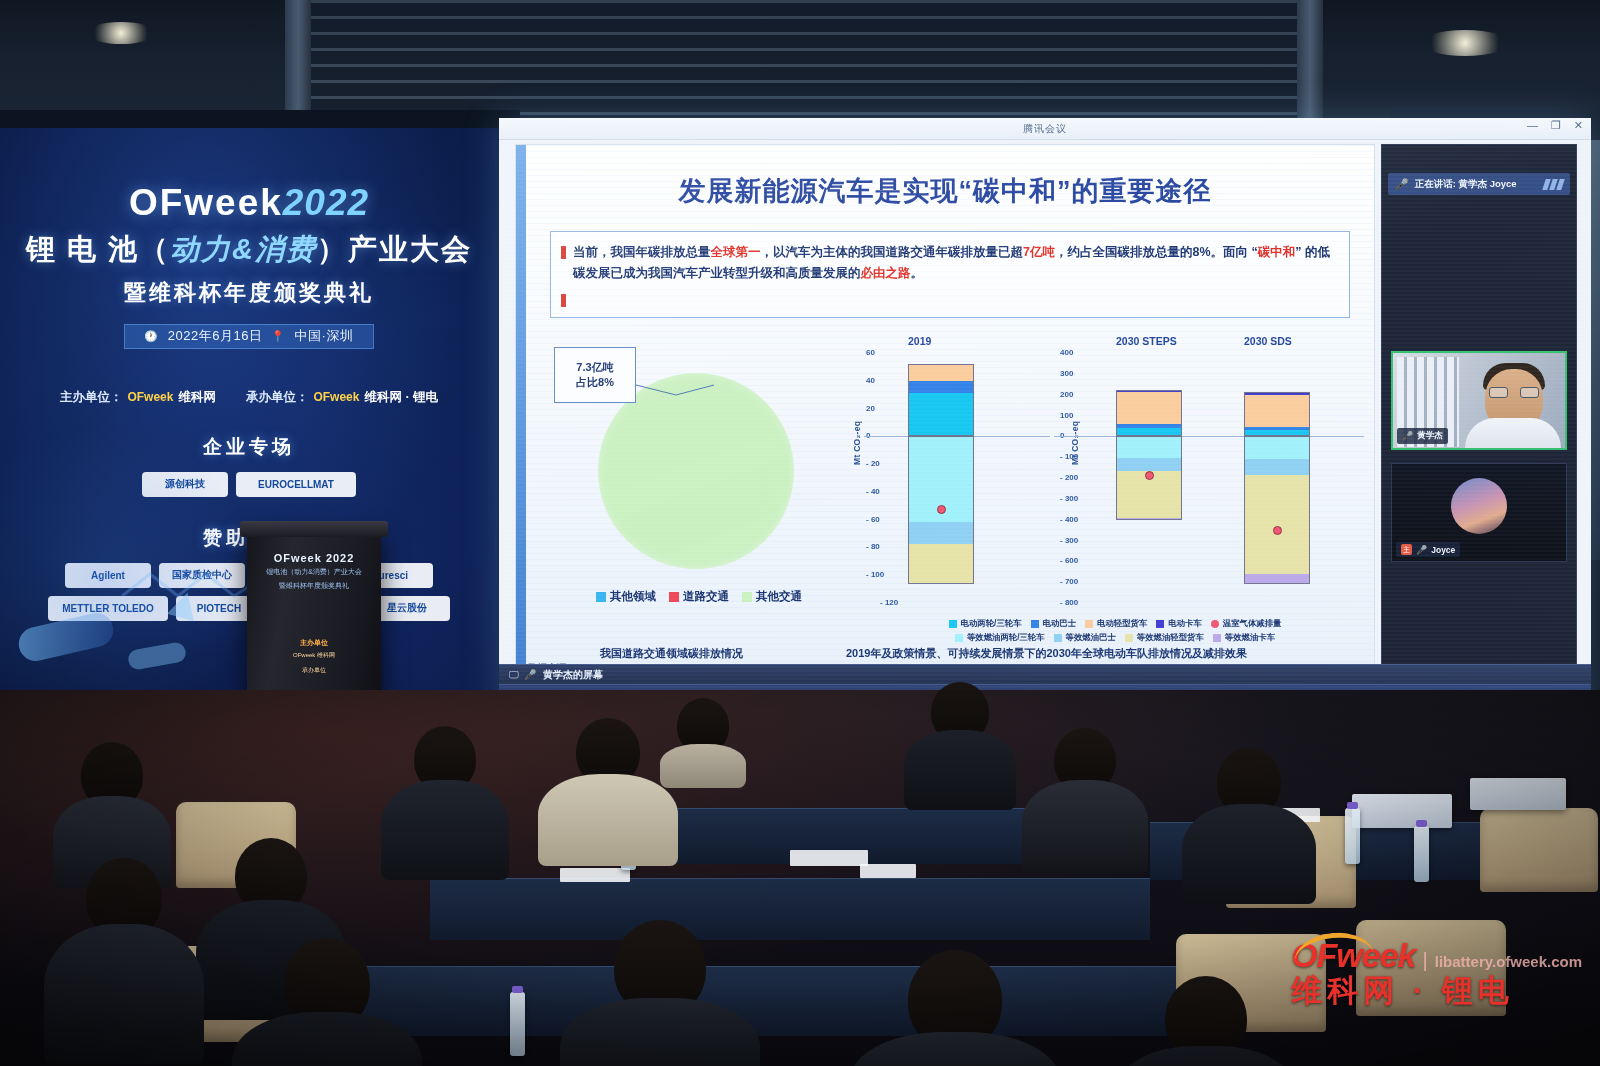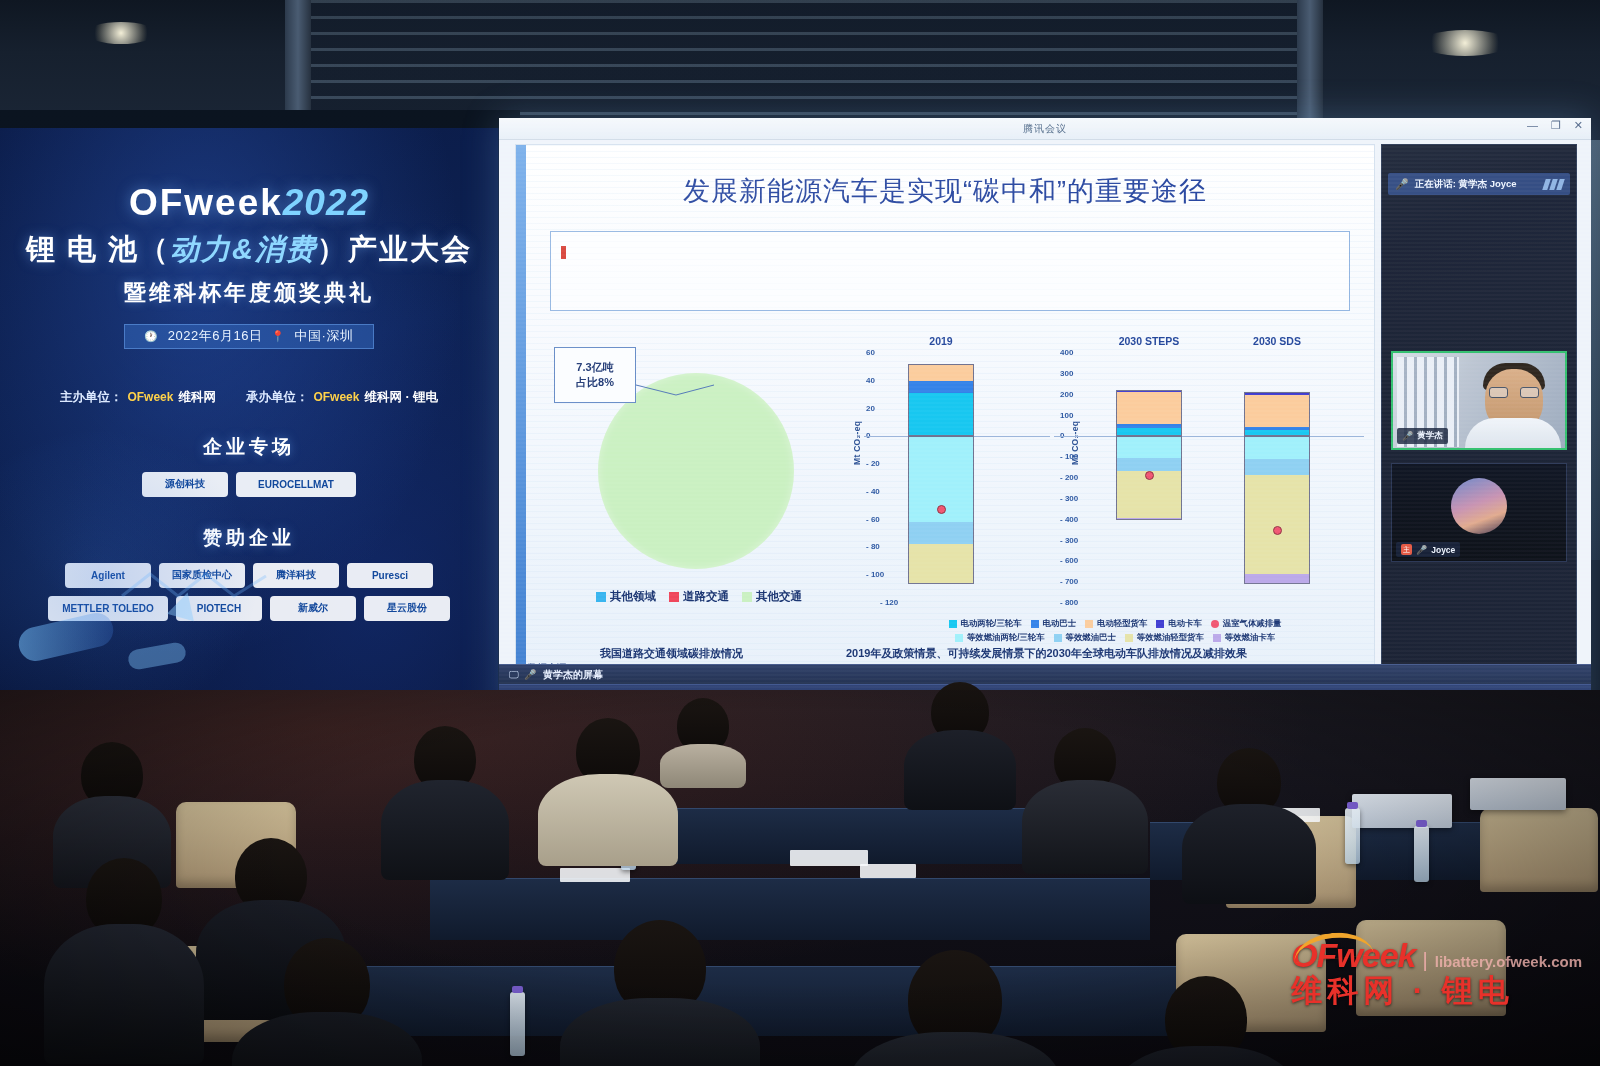--- a/index.html
+++ b/index.html
@@ -219,21 +219,21 @@
     background: repeating-linear-gradient(180deg,
       rgba(190,215,240,.17) 0 1px, transparent 1px 6px);
     pointer-events:none;
   }
   .slide-leftbar {
     position:absolute; left:0; top:0; width:10px; height:540px;
     background: linear-gradient(180deg,#6fa8e8,#3f7fd0);
   }
   .slide-title {
     position:absolute; left:0; right:0; top:28px;
-    text-align:center; font-size: 27px; font-weight:400;
+    text-align:center; font-size: 27px; font-weight:700;
     color:#1f3f9c; letter-spacing:1px;
     text-shadow: 0 1px 0 rgba(255,255,255,.8);
   }
   .slide-callout {
     position:absolute; left:34px; top:86px; width:800px; min-height:80px;
     border:1px solid #8fb3e0; background: rgba(255,255,255,.55);
     padding: 10px 12px 10px 10px;
   }
   .bullet-row { display:flex; gap:7px; margin-bottom: 7px; line-height:1.65; }
   .bullet-row:last-child { margin-bottom:0; }
@@ -287,21 +287,21 @@
   }
   .tick {
     position:absolute; font-size:8px; color:#2a55a0; font-weight:700;
     white-space:nowrap;
   }
   .zeroline {
     position:absolute; height:1px; background:#9ab4da;
   }
   .bar-title {
     position:absolute; font-size:10.5px; font-weight:700; color:#21449a;
-    text-align:center; white-space:nowrap;
+    text-align:left; white-space:nowrap;
   }
   .bar-col { position:absolute; border:1px solid #6d6f8d; }
   .seg { width:100%; }
   .dot {
     position:absolute; width:9px; height:9px; border-radius:50%;
     background:#f56a7e; border:1px solid #8f2f3e;
   }
 
   
   .bar-legend {
@@ -594,20 +594,33 @@
     </div>
 
     <div class="bd-deco-1"></div>
     <div class="bd-deco-2"></div>
     <div class="bd-deco-3"></div>
     <svg class="bd-zig" viewBox="0 0 150 40">
       <polyline points="2,30 30,8 58,30 86,8 114,30 146,10" fill="none" stroke="#6fb6ff" stroke-width="3" opacity=".55"></polyline>
     </svg>
   </div>
 
+  <div class="podium">
+    <div class="podium-top"></div>
+    <div class="podium-panel">
+      <div class="podium-ofweek">OFweek 2022</div>
+      <div class="podium-sub">锂电池（动力&amp;消费）产业大会</div>
+      <div class="podium-sub">暨维科杯年度颁奖典礼</div>
+    </div>
+    <div class="podium-badge">
+      <div class="t1">主办单位</div>
+      <div class="t2">OFweek 维科网</div>
+      <div class="t3">承办单位</div>
+    </div>
+  </div>
 
   <div class="stage"></div>
   <div class="stage-edge"></div>
   <div class="floor-red"></div>
 
   <div class="screen">
 
     <div class="app-titlebar">
       <div class="app-title">腾讯会议</div>
       <div class="win-ctrls">
@@ -617,20 +630,24 @@
       </div>
     </div>
 
     <div class="slide">
       <div class="slide-stripes"></div>
       <div class="slide-leftbar"></div>
 
       <div class="slide-title">发展新能源汽车是实现“碳中和”的重要途径</div>
 
       <div class="slide-callout">
+        <div class="bullet-row">
+          <span class="bsq"></span>
+          <span class="btext" id="b1"><span>当前，我国年碳排放总量</span><span class="hl">全球第一</span><span>，以汽车为主体的我国道路交通年碳排放量已超</span><span class="hl">7亿吨</span><span>，约占全国碳排放总量的8%。面向 “</span><span class="hl">碳中和</span><span>” 的低碳发展已成为我国汽车产业转型升级和高质量发展的</span><span class="hl">必由之路</span><span>。</span></span>
+        </div>
         <div class="bullet-row">
           <span class="bsq"></span>
         </div>
       </div>
 
       <div class="charts">
 
         <div class="pie-wrap">
           <div class="pie" id="pie-disc" style="background: conic-gradient(from 352deg, rgb(201, 240, 192) 353.88deg, rgb(201, 240, 192) 360deg, rgb(239, 66, 87) 325.08deg, rgb(239, 66, 87) 353.88deg, rgb(53, 179, 239) 0deg, rgb(53, 179, 239) 325.08deg);"></div>
           <svg class="pie-leader" viewBox="0 0 84 40">

